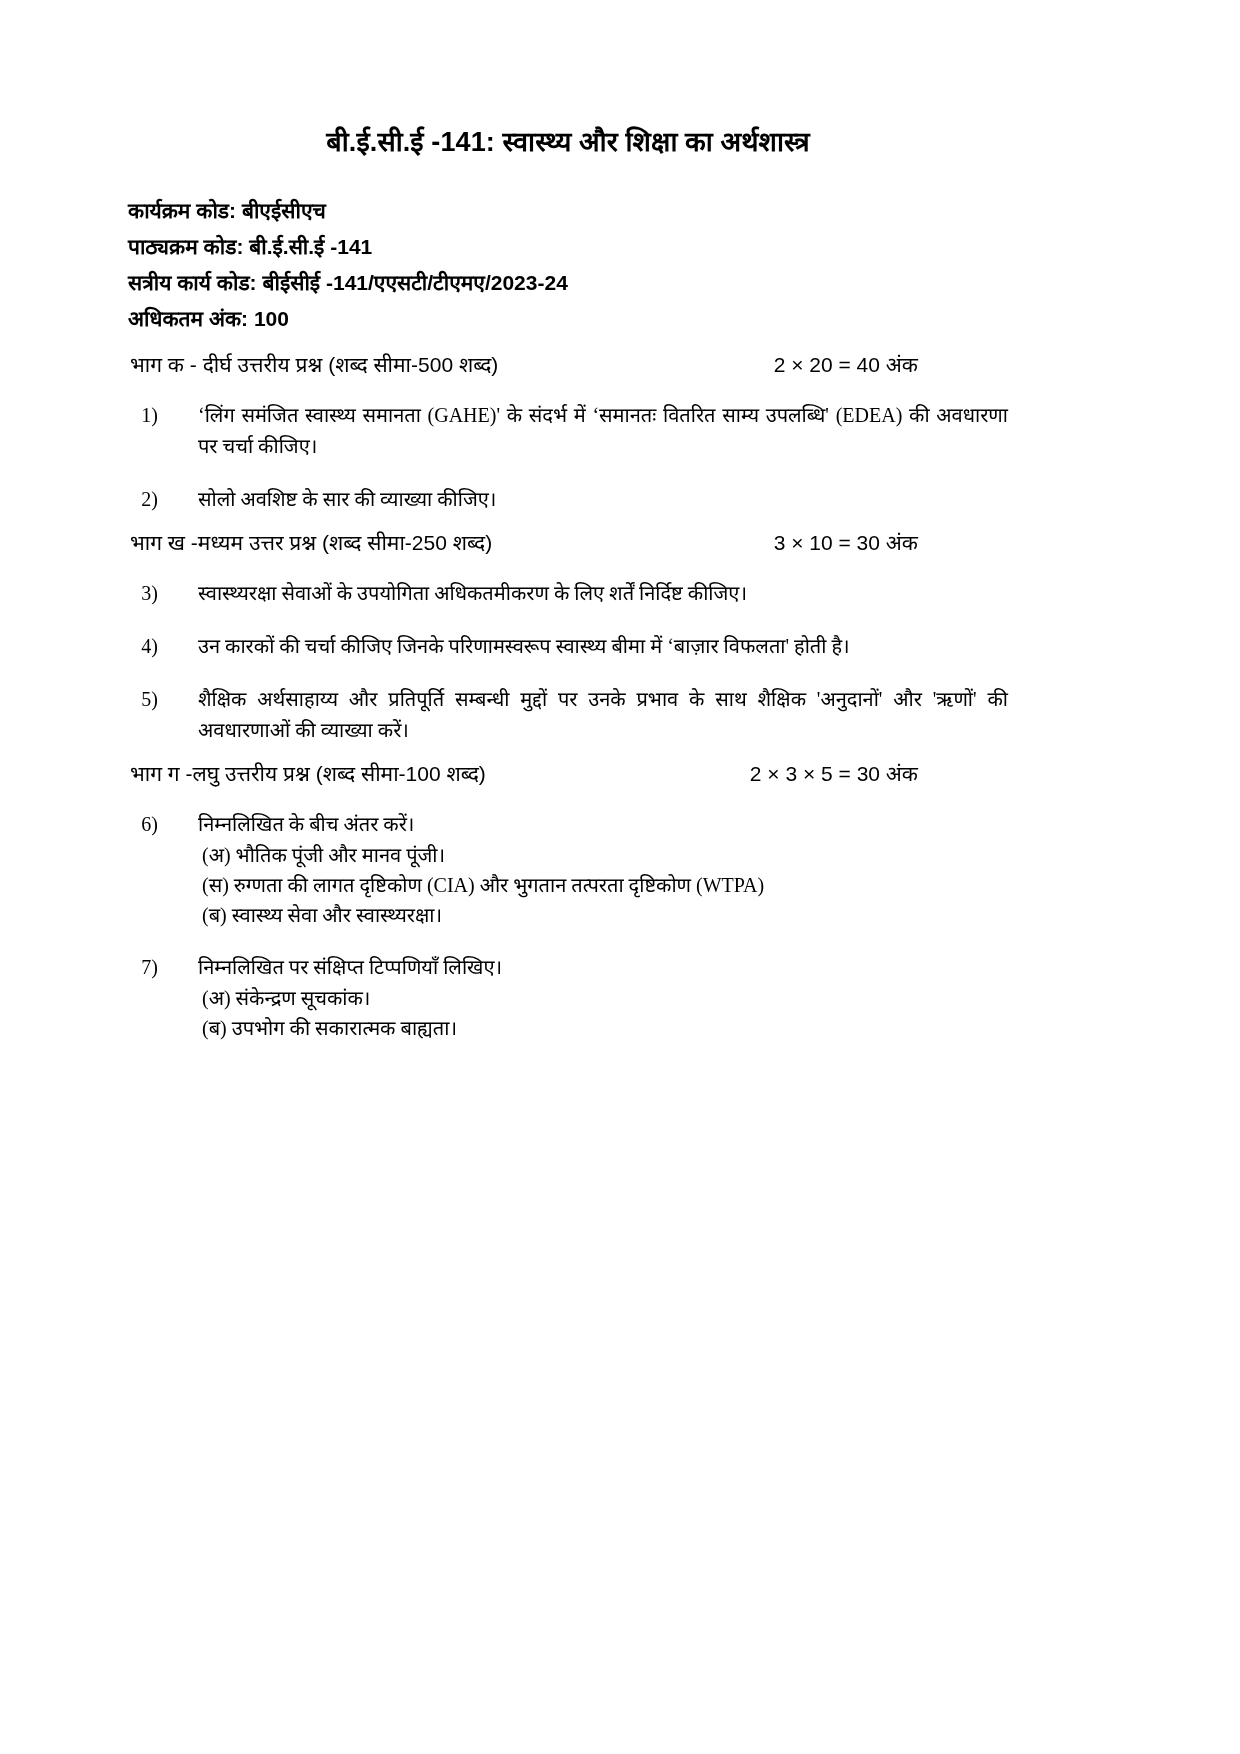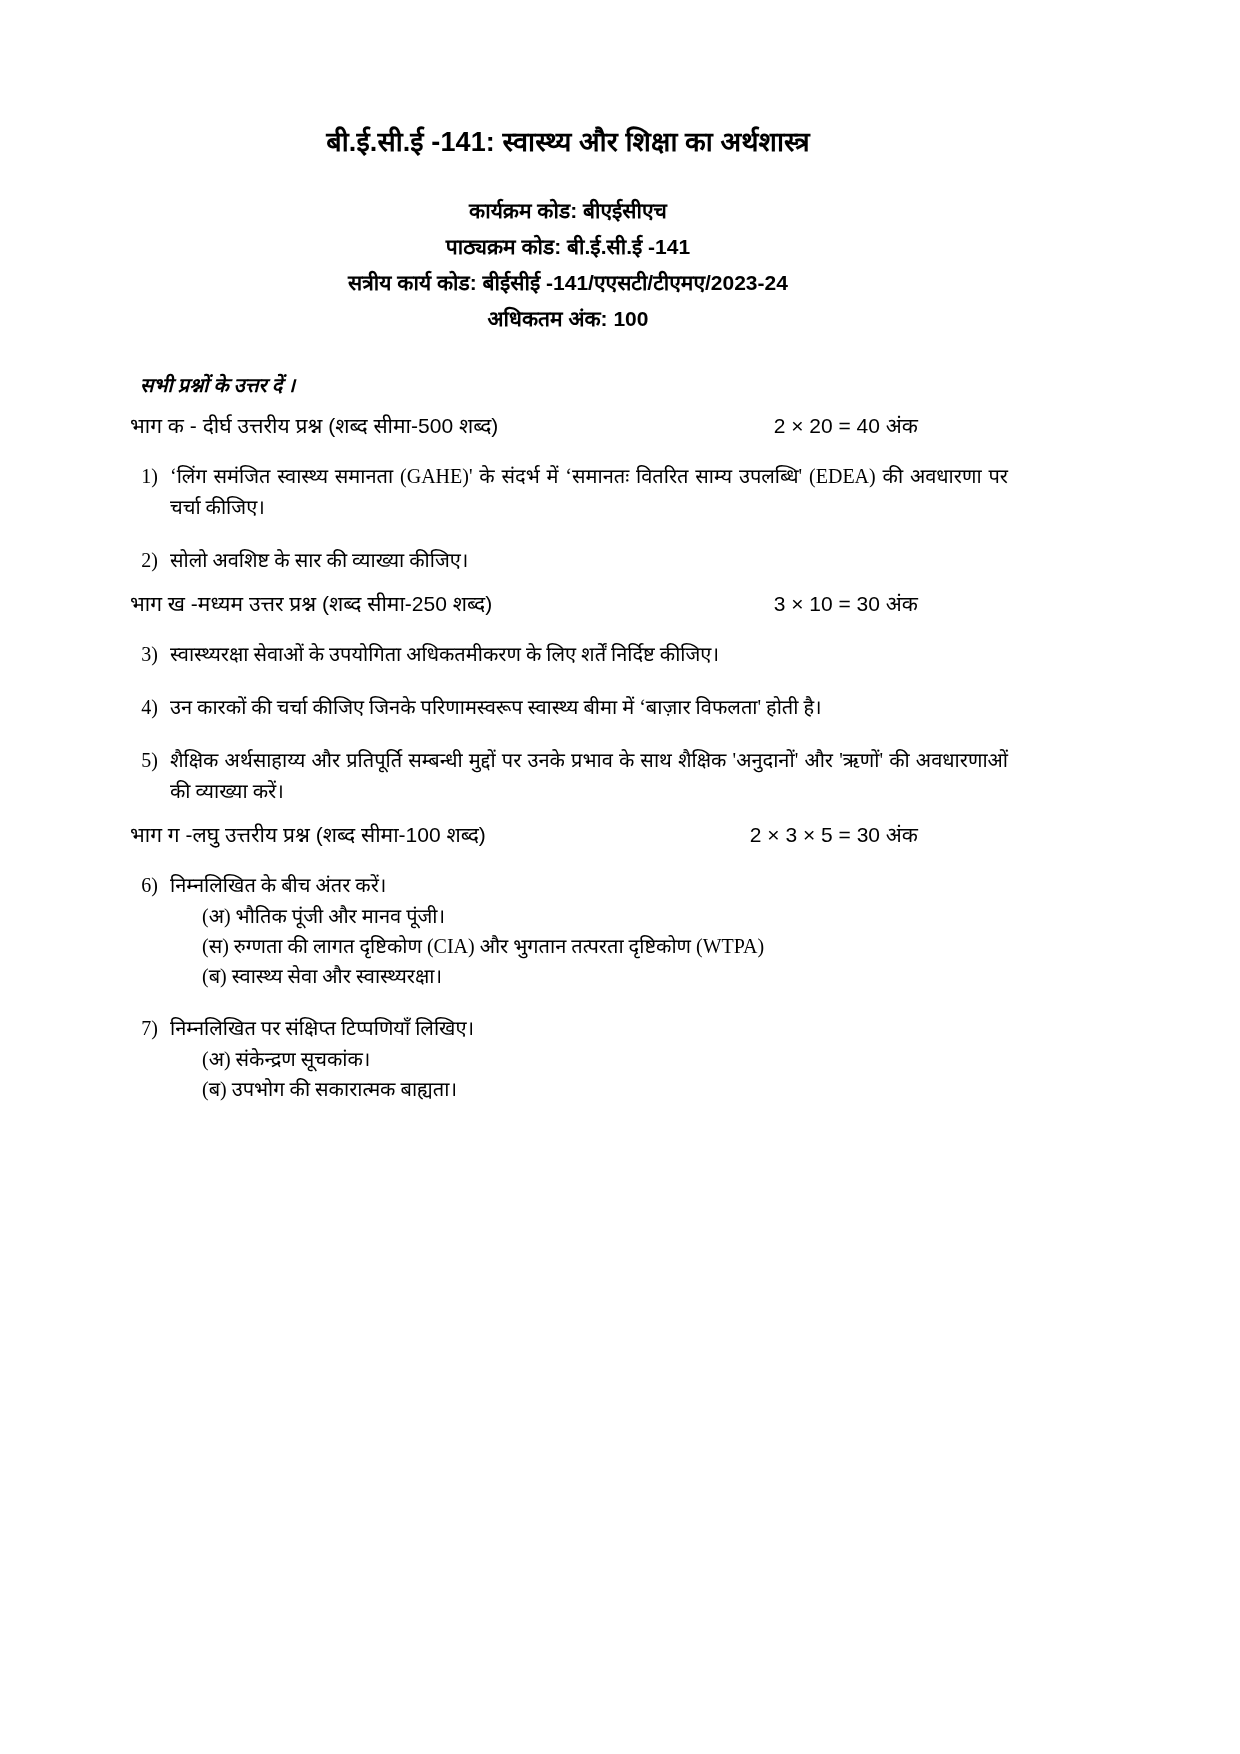--- a/index.html
+++ b/index.html
@@ -38,21 +38,21 @@
     font-size: 27px;
     letter-spacing: 0.1px;
     margin-top: 126px;
     line-height: 1.25;
     font-family: "Liberation Sans", "DejaVu Sans", sans-serif;
   }
 
   
   .meta-block {
     margin-top: 33px;
-    text-align: center;
+    text-align: left;
   }
   .meta-line {
     font-weight: bold;
     font-size: 21px;
     line-height: 1.72;
     white-space: nowrap;
     font-family: "Liberation Sans", "DejaVu Sans", sans-serif;
   }
 
   
@@ -100,20 +100,21 @@
     flex: 0 0 auto;
     width: 42px;
     text-align: right;
     padding-right: 12px;
     box-sizing: border-box;
   }
   .q-text {
     flex: 1 1 auto;
     text-align: justify;
     text-justify: inter-word;
+    margin-left: 28px;
   }
   .sub-list {
     margin: 0;
     padding: 0;
     list-style: none;
   }
   .sub-item {
     margin-left: 74px;
     font-size: 20px;
     line-height: 1.5;
@@ -130,21 +131,20 @@
 
     <h1 class="doc-title">बी.ई.सी.ई -141: स्वास्थ्य और शिक्षा का अर्थशास्त्र</h1>
 
     <div class="meta-block">
       <div class="meta-line">कार्यक्रम कोड: बीएईसीएच</div>
       <div class="meta-line">पाठ्यक्रम कोड: बी.ई.सी.ई -141</div>
       <div class="meta-line">सत्रीय कार्य कोड: बीईसीई -141/एएसटी/टीएमए/2023-24</div>
       <div class="meta-line">अधिकतम अंक: 100</div>
     </div>
 
-    <div class="instruction">सभी प्रश्नों के उत्तर दें ।</div>
 
     <div class="section-head">
       <span class="sec-title">भाग क - दीर्घ उत्तरीय प्रश्न (शब्द सीमा-500 शब्द)</span>
       <span class="sec-marks">2 × 20 = 40 अंक</span>
     </div>
 
     <ul class="q-list">
       <li class="q-block">
         <div class="q-item">
           <span class="q-num">1)</span>

